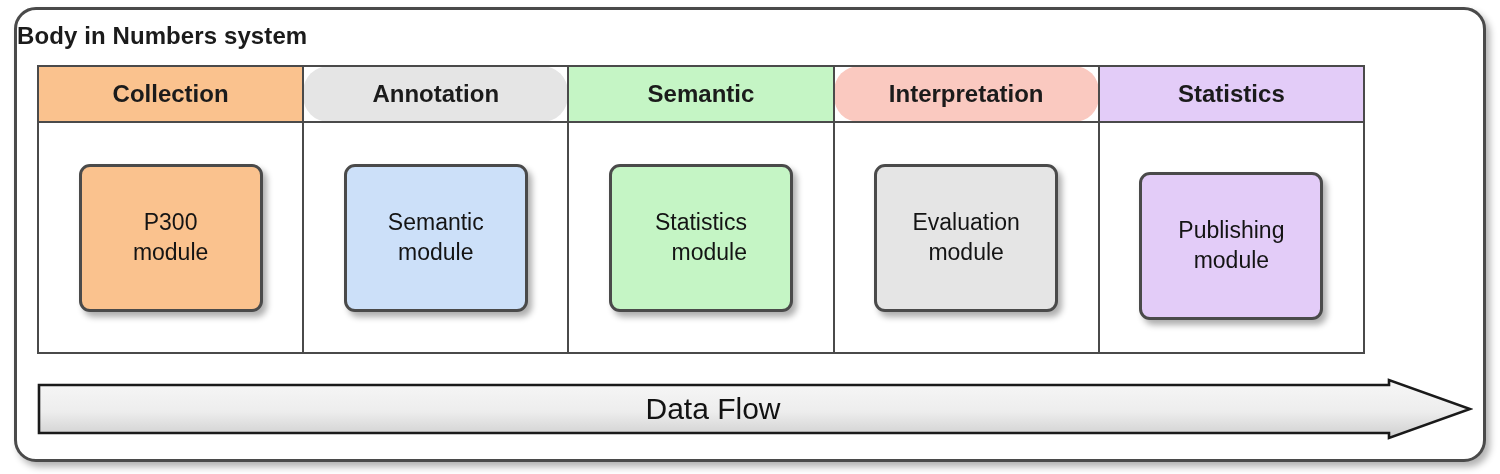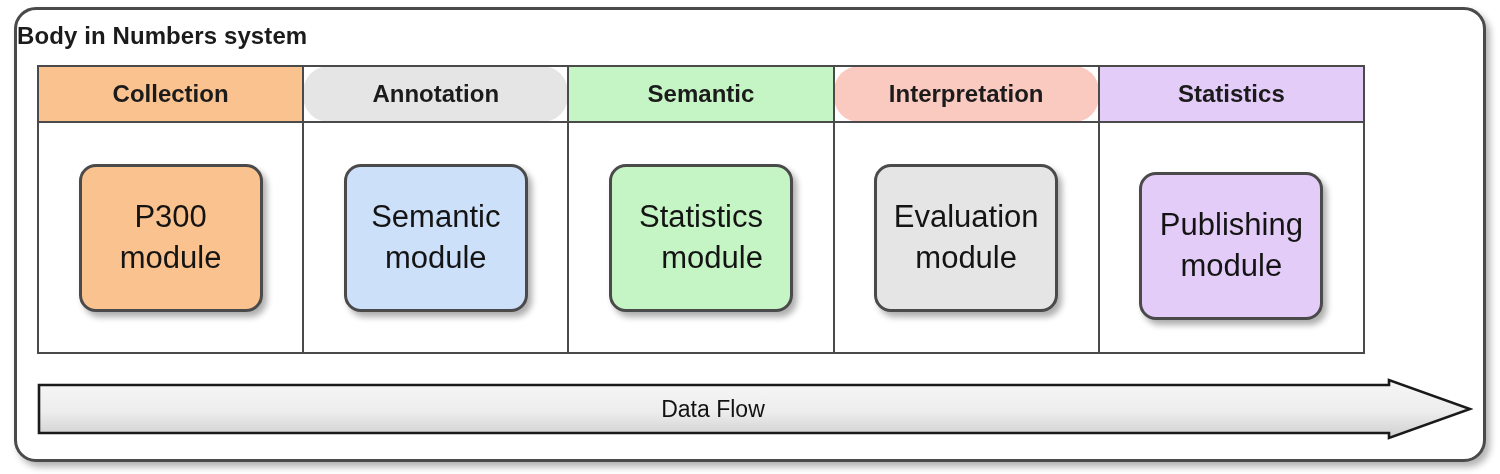--- a/index.html
+++ b/index.html
@@ -81,23 +81,23 @@
     background: #ffffff;
   }
 
   
   .module-box {
     display: inline-block;
     box-sizing: border-box;
     width: 184px;
     height: 148px;
     border: 3px solid #4a4a4a;
-    border-radius: 17px;
+    border-radius: 11px;
     line-height: 1.30;
-    font-size: 31px;
+    font-size: 23px;
     color: #141414;
     box-shadow: 4px 5px 6px rgba(0,0,0,0.32);
     display: flex;
     align-items: center;
     justify-content: center;
     margin: 0 auto;
     text-align: center;
   }
   .module-label { white-space: pre-line; }
 
@@ -112,21 +112,21 @@
   .dataflow-svg { display: block; }
   .dataflow-label {
     position: absolute;
     left: 0;
     top: 0;
     width: 1352px;   
     height: 62px;
     display: flex;
     align-items: center;
     justify-content: center;
-    font-size: 23px;
+    font-size: 30px;
     color: #121212;
     pointer-events: none;
   }
 </style>
 </head>
 <body>
 
 <div id="stage">
 
   <div class="system-frame">

